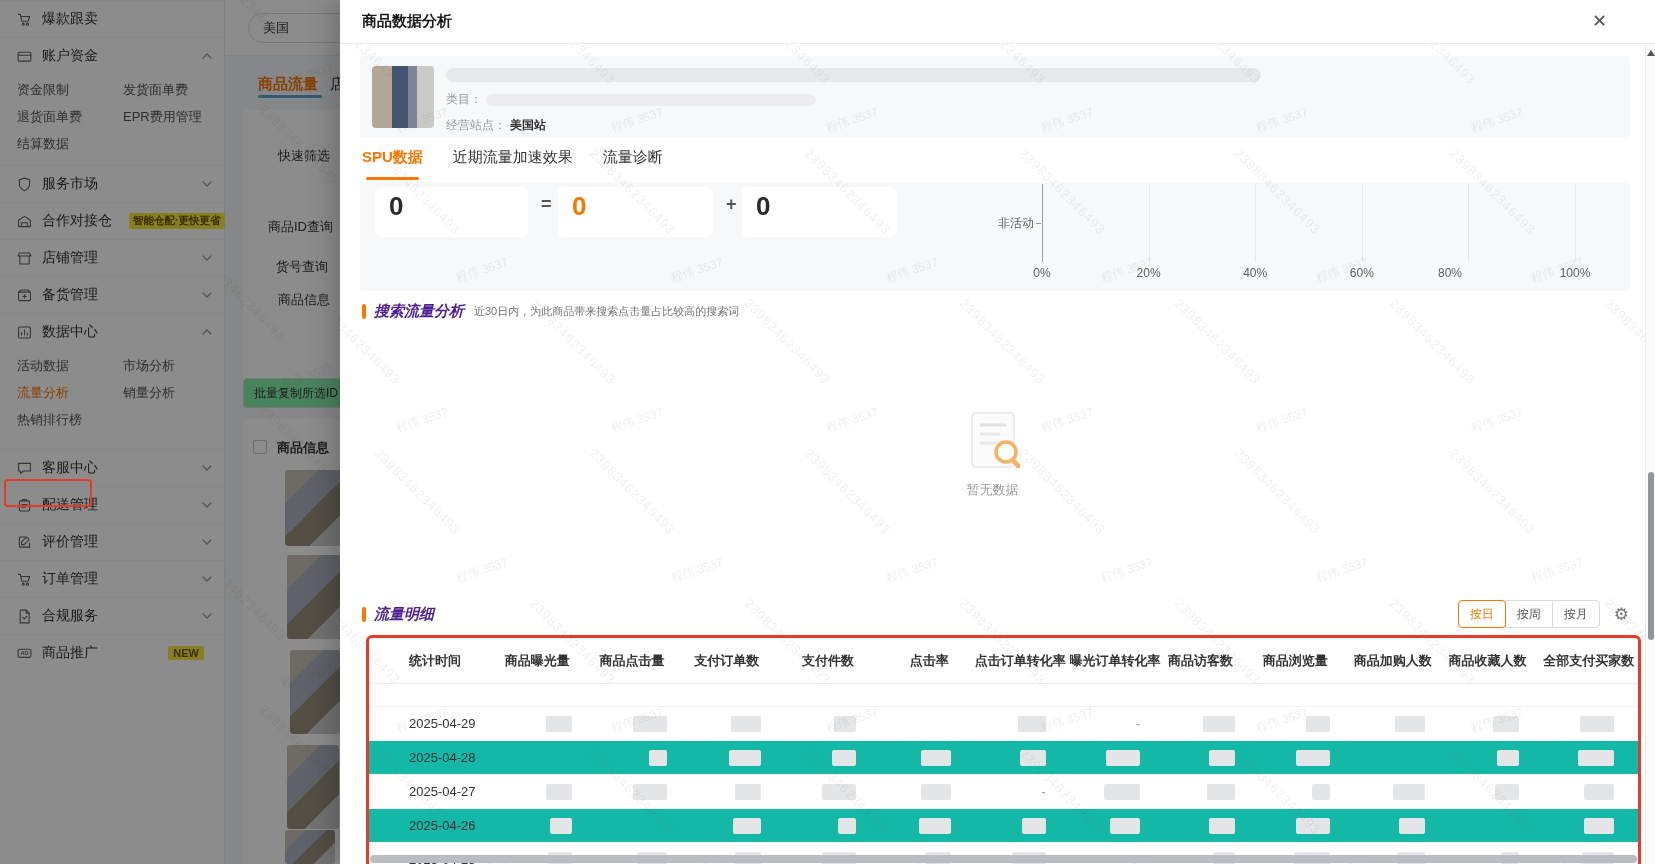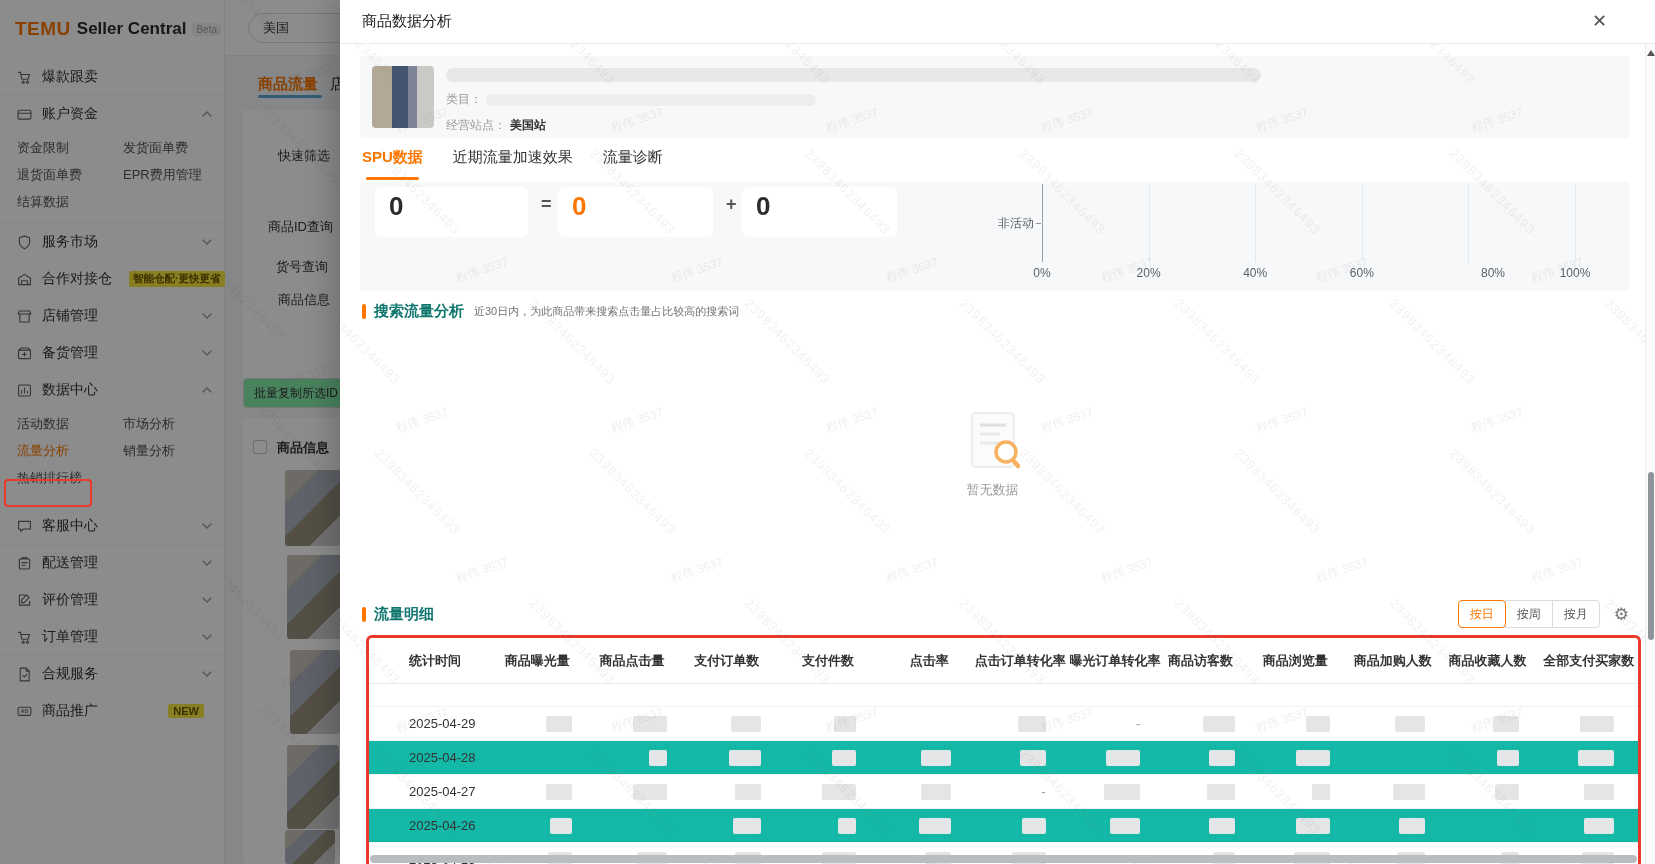--- a/index.html
+++ b/index.html
@@ -43,21 +43,21 @@
 
 
 .wm{position:absolute;inset:0;pointer-events:none;overflow:hidden;}
 .wm span{position:absolute;white-space:nowrap;}
 .wm .w-id{font-size:13px;letter-spacing:1px;color:rgba(120,120,120,.10);transform:rotate(45deg);}
 .wm .w-user{font-size:12px;color:rgba(120,120,120,.13);transform:rotate(-18deg);}
 
 
 .modal{position:absolute;left:340px;top:0;right:0;bottom:0;background:#fff;z-index:50;box-shadow:-10px 0 24px rgba(0,0,0,.18);}
 .m-header{height:44px;border-bottom:1px solid #ebebeb;display:flex;align-items:center;padding:0 22px;position:relative;}
-.m-title{font-size:15px;font-weight:400;color:#1a1a1a;}
+.m-title{font-size:15px;font-weight:700;color:#1a1a1a;}
 .m-close{position:absolute;right:48px;top:10px;font-size:18px;color:#555;cursor:pointer;line-height:22px;}
 .m-body{position:absolute;top:44px;left:0;right:10px;bottom:0;overflow:hidden;}
 .prod-card{margin:12px 15px 0 20px;height:82px;background:#f7f8fa;border-radius:4px;display:flex;padding:10px 12px;}
 .prod-thumb{width:62px;height:62px;border-radius:4px;background:linear-gradient(90deg,#b3a796 0 32%,#44536f 32% 58%,#7d8496 58% 72%,#cbc9c6 72%);}
 .prod-info{margin-left:12px;flex:1;}
 .blur-bar{display:inline-block;background:#e7e8ea;border-radius:7px;vertical-align:middle;}
 .title-bar{display:block;width:815px;height:14px;margin-top:2px;}
 .prod-row{margin-top:9px;font-size:12px;color:#999;display:flex;align-items:center;gap:4px;}
 .cat-bar{width:330px;height:12px;background:#ededef;}
 .psite{color:#333;font-weight:600;}
@@ -70,21 +70,21 @@
 .fcard span{display:block;padding:4px 0 0 14px;font-size:26px;font-weight:600;color:#2b2b2b;}
 .fcard .orange{color:#fb7701;}
 .fop{position:absolute;top:12px;font-size:18px;color:#555;font-weight:600;}
 .axis-line{position:absolute;top:2px;height:78px;width:1px;background:#9aa0ab;}
 .grid-line{position:absolute;top:2px;height:78px;width:1px;background:#e4e8f0;}
 .tick-label{position:absolute;top:84px;width:44px;text-align:center;font-size:12px;color:#5c6066;}
 .cat-label{position:absolute;left:638px;top:33px;font-size:12px;color:#5c6066;}
 .cat-dash{position:absolute;left:676px;top:41px;width:5px;height:1px;background:#999;}
 .sec-head{display:flex;align-items:center;margin:10px 0 0 22px;height:20px;}
 .obar{width:4px;height:15px;background:#fb7701;border-radius:2px;margin-right:8px;}
-.sec-head b{font-size:15px;color:#0f766e;}
+.sec-head b{font-size:15px;color:#4c1d95;font-style:italic;}
 .sec-desc{font-size:11px;color:#737373;margin-left:10px;}
 .empty-zone{height:268px;display:flex;flex-direction:column;align-items:center;justify-content:center;}
 .empty-text{font-size:13px;color:#9a9a9a;margin-top:8px;}
 .detail-row{display:flex;align-items:center;justify-content:space-between;margin:10px 16px 0 0;height:30px;}
 .right-controls{display:flex;align-items:center;}
 .seg{display:flex;}
 .seg-btn{width:48px;height:28px;background:#fff;border:1px solid #dcdcdc;color:#555;font-size:12px;display:flex;align-items:center;justify-content:center;margin-left:-1px;}
 .seg-btn:first-child{border-radius:4px 0 0 4px;margin-left:0;}
 .seg-btn:last-child{border-radius:0 4px 4px 0;}
 .seg-btn.active{color:#fb7701;border-color:#fb7701;border-radius:4px;z-index:2;}
@@ -105,25 +105,20 @@
 .v-arrow{width:0;height:0;border-left:4px solid transparent;border-right:4px solid transparent;border-bottom:6px solid #555;margin:6px auto 0;}
 .v-thumb{position:absolute;left:2px;top:428px;width:6px;height:168px;background:#90959b;border-radius:3px;}
 </style>
 </head>
 <body>
 
 <div class="screen">
 
   <div>
     <aside class="sidebar">
-      <div class="logo">
-        <span class="logo-temu">TEMU</span>
-        <span class="logo-sc">Seller Central</span>
-        <span class="logo-beta">Beta</span>
-      </div>
       <nav id="side-menu">
           <div class="m-item">
             <span class="ic">
               <svg width="17" height="17" viewBox="0 0 20 20" fill="none" stroke="currentColor" stroke-width="1.3" stroke-linecap="round" stroke-linejoin="round">
                 <path d="M3 4h2.2l1.6 8h7.4l1.8-5.5H6"></path>
                 <circle cx="8.5" cy="15.5" r="1.2"></circle>
                 <circle cx="13.5" cy="15.5" r="1.2"></circle>
               </svg>
             </span>
             <span>爆款跟卖</span>
@@ -412,21 +407,21 @@
         <div id="chart-grid"></div>
       <div class="axis-line" style="left: 682px;"></div>
           <span class="tick-label" style="left: 660px;">0%</span>
           <div class="grid-line" style="left: 788.6px;"></div>
           <span class="tick-label" style="left: 766.6px;">20%</span>
           <div class="grid-line" style="left: 895.2px;"></div>
           <span class="tick-label" style="left: 873.2px;">40%</span>
           <div class="grid-line" style="left: 1001.8px;"></div>
           <span class="tick-label" style="left: 979.8px;">60%</span>
           <div class="grid-line" style="left: 1108.4px;"></div>
-          <span class="tick-label" style="left: 1111px;">80%</span>
+          <span class="tick-label" style="left: 1068px;">80%</span>
           <div class="grid-line" style="left: 1215px;"></div>
           <span class="tick-label" style="left: 1193px;">100%</span>
         </div>
 
       <div class="sec-head">
         <i class="obar"></i>
         <b>搜索流量分析</b>
         <span class="sec-desc">近30日内，为此商品带来搜索点击量占比较高的搜索词</span>
       </div>
 

